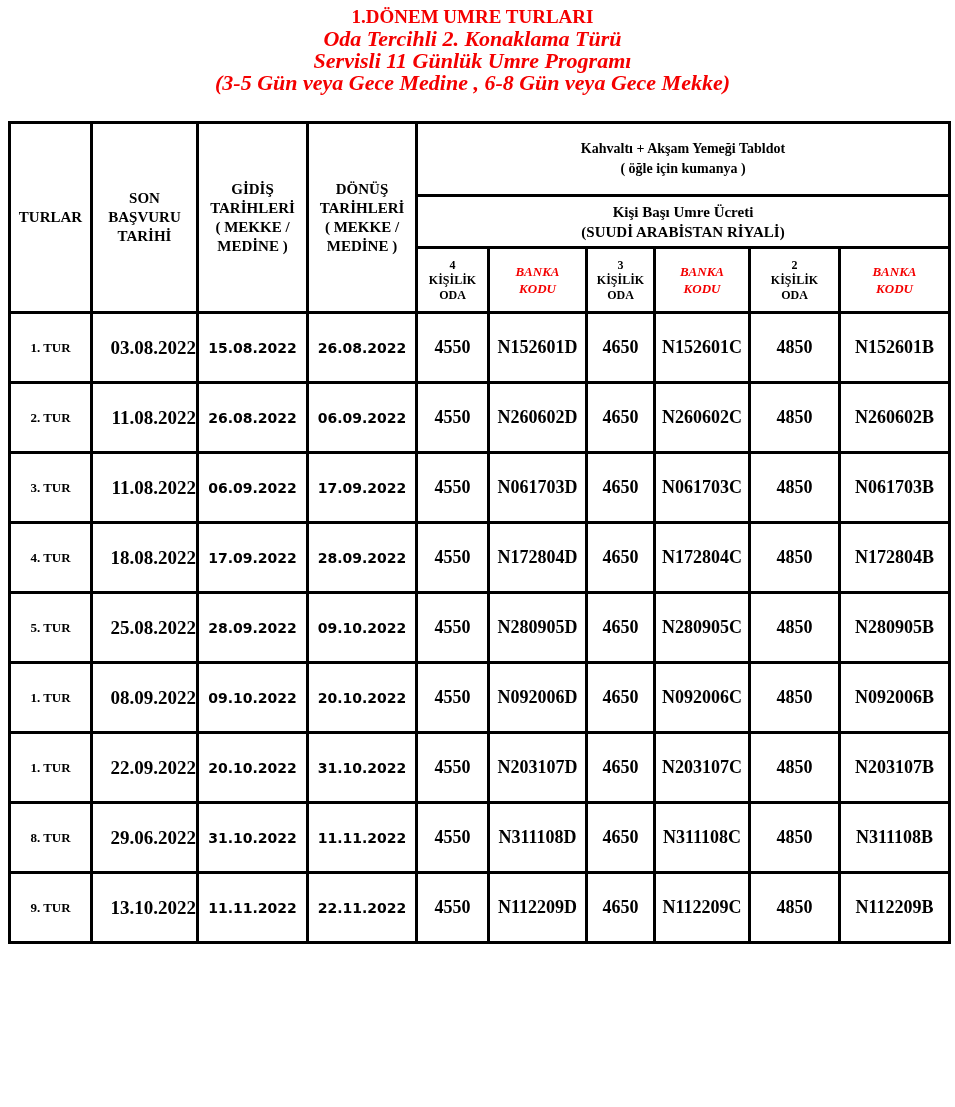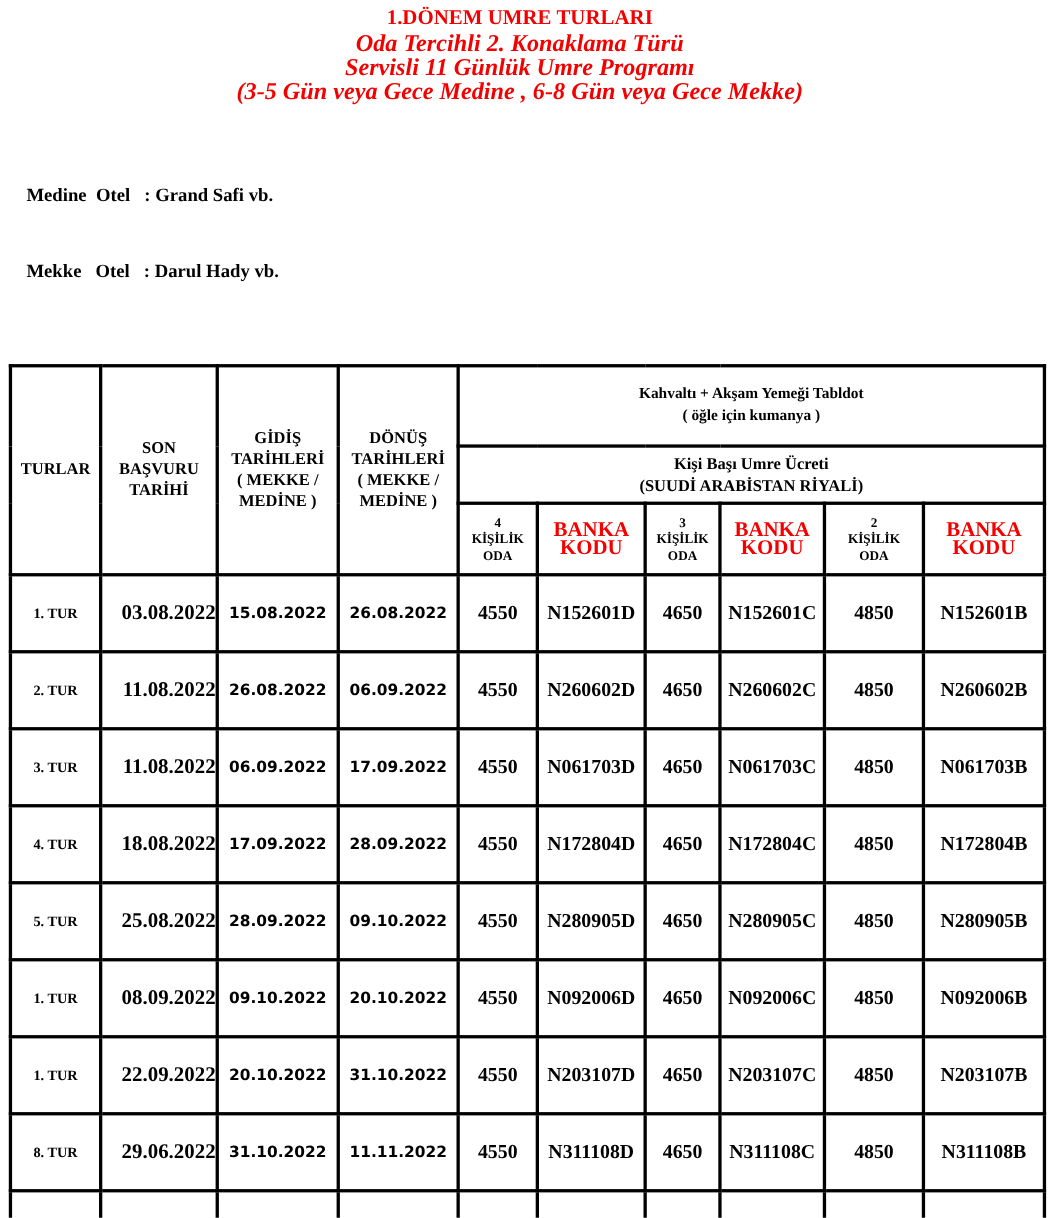--- a/index.html
+++ b/index.html
@@ -46,21 +46,21 @@
     padding: 0;
     overflow: hidden;
   }
   .pre { white-space: pre-line; }
 
   thead th { font-weight: bold; }
   .h-main  { font-size: 15px; line-height: 19px; }
   .h-meal  { font-size: 14px; height: 73px; line-height: 20px; margin-top: 40px; }
   .h-price { font-size: 15px; height: 52px; line-height: 20px; }
   .h-sub   { font-size: 12px; height: 65px; line-height: 15px; }
-  .h-red   { color: var(--accent_red, #f40000); font-size: 19px; line-height: 17px; }
+  .h-red   { color: var(--accent_red, #f40000); font-size: 13px; line-height: 17px; font-style: italic; }
 
   tbody td { height: 70px; font-weight: bold; }
   td[data-field="tur"]         { font-size: 13px; }
   td[data-field="son_basvuru"] { font-size: 19px; text-align: right; }
   td[data-field="gidis"],
   td[data-field="donus"]       { font-family: "DejaVu Sans", sans-serif; font-size: 14px; }
   td[data-field="price_4"],
   td[data-field="price_3"],
   td[data-field="price_2"]     { font-size: 18px; }
   td[data-field="code_4"],
@@ -72,24 +72,20 @@
 
 <div class="page">
 
   <div class="title-block">
     <div class="title-line1">1.DÖNEM UMRE TURLARI</div>
     <div class="title-line">Oda Tercihli 2. Konaklama Türü</div>
     <div class="title-line">Servisli 11 Günlük Umre Programı</div>
     <div class="title-line">(3-5 Gün veya Gece Medine , 6-8 Gün veya Gece Mekke)</div>
   </div>
 
-  <div class="hotel-block">
-    <div class="hotel-line">Medine  Otel   : Grand Safi vb.</div>
-    <div class="hotel-line">Mekke   Otel   : Darul Hady vb.</div>
-  </div>
 
   <table class="tours-table">
     <colgroup>
       <col style="width:82px">
         <col style="width:106px">
         <col style="width:110px">
         <col style="width:109px">
       <col style="width:72px">
         <col style="width:98px">
         <col style="width:68px">

